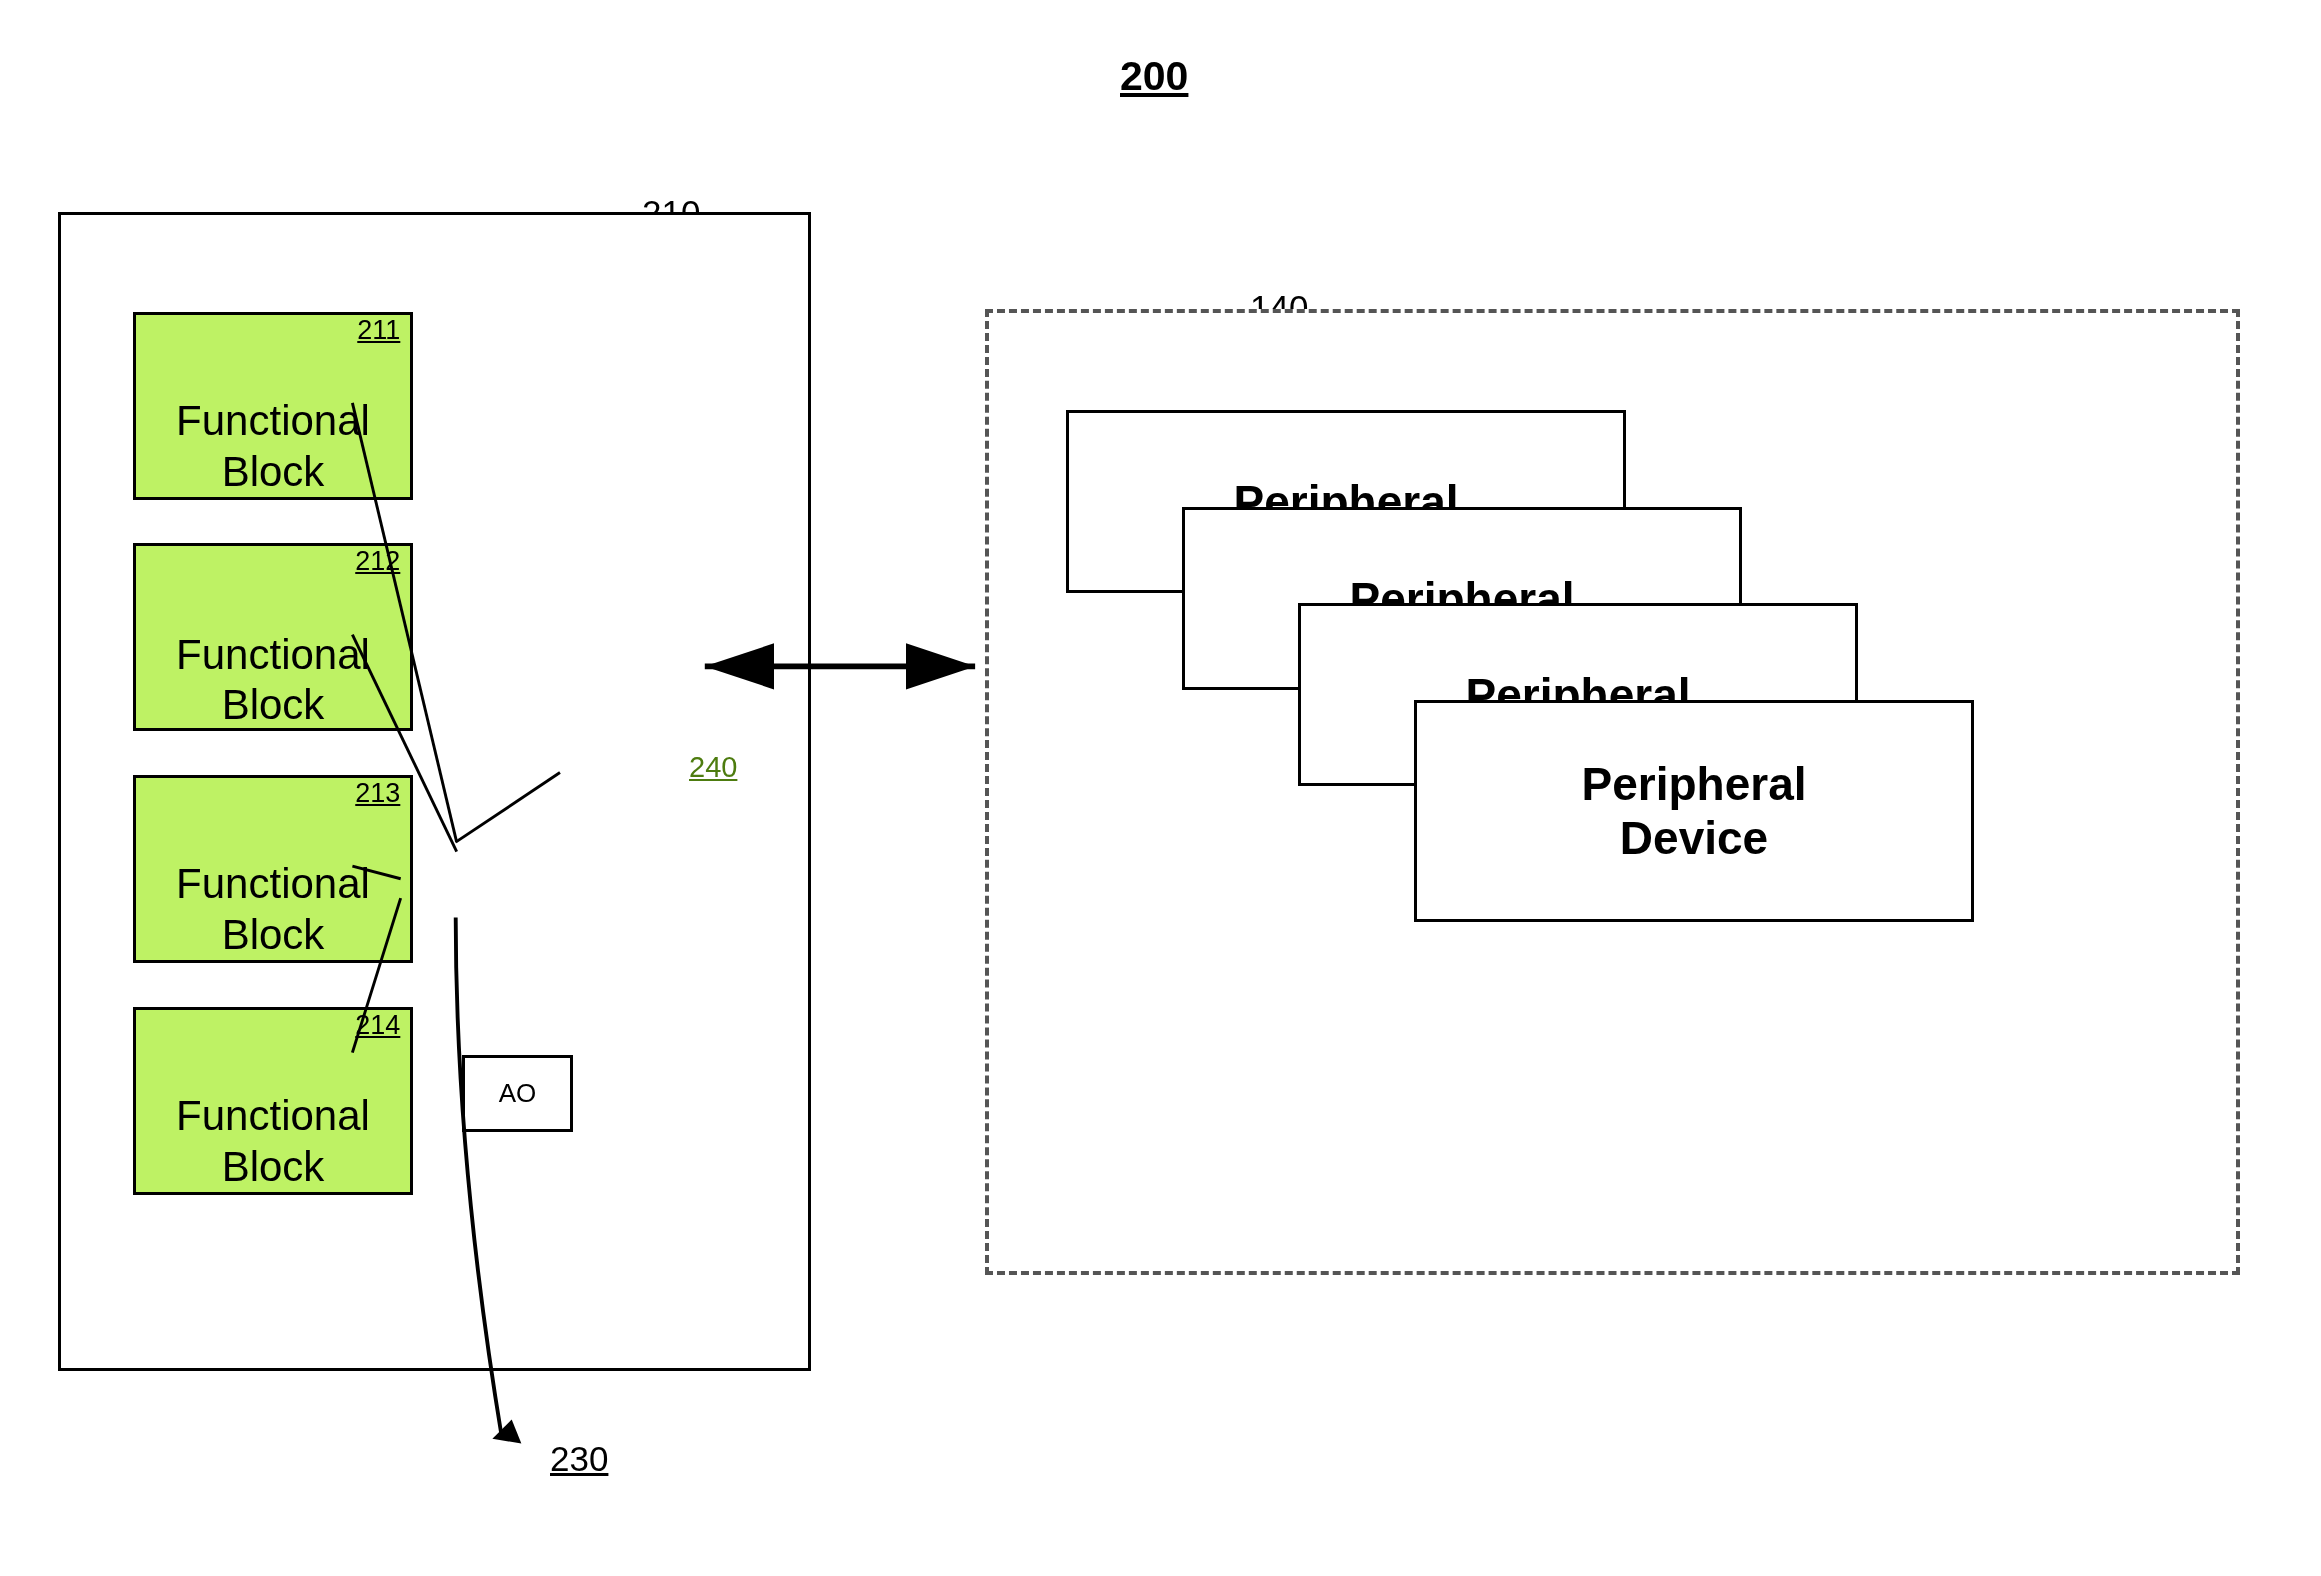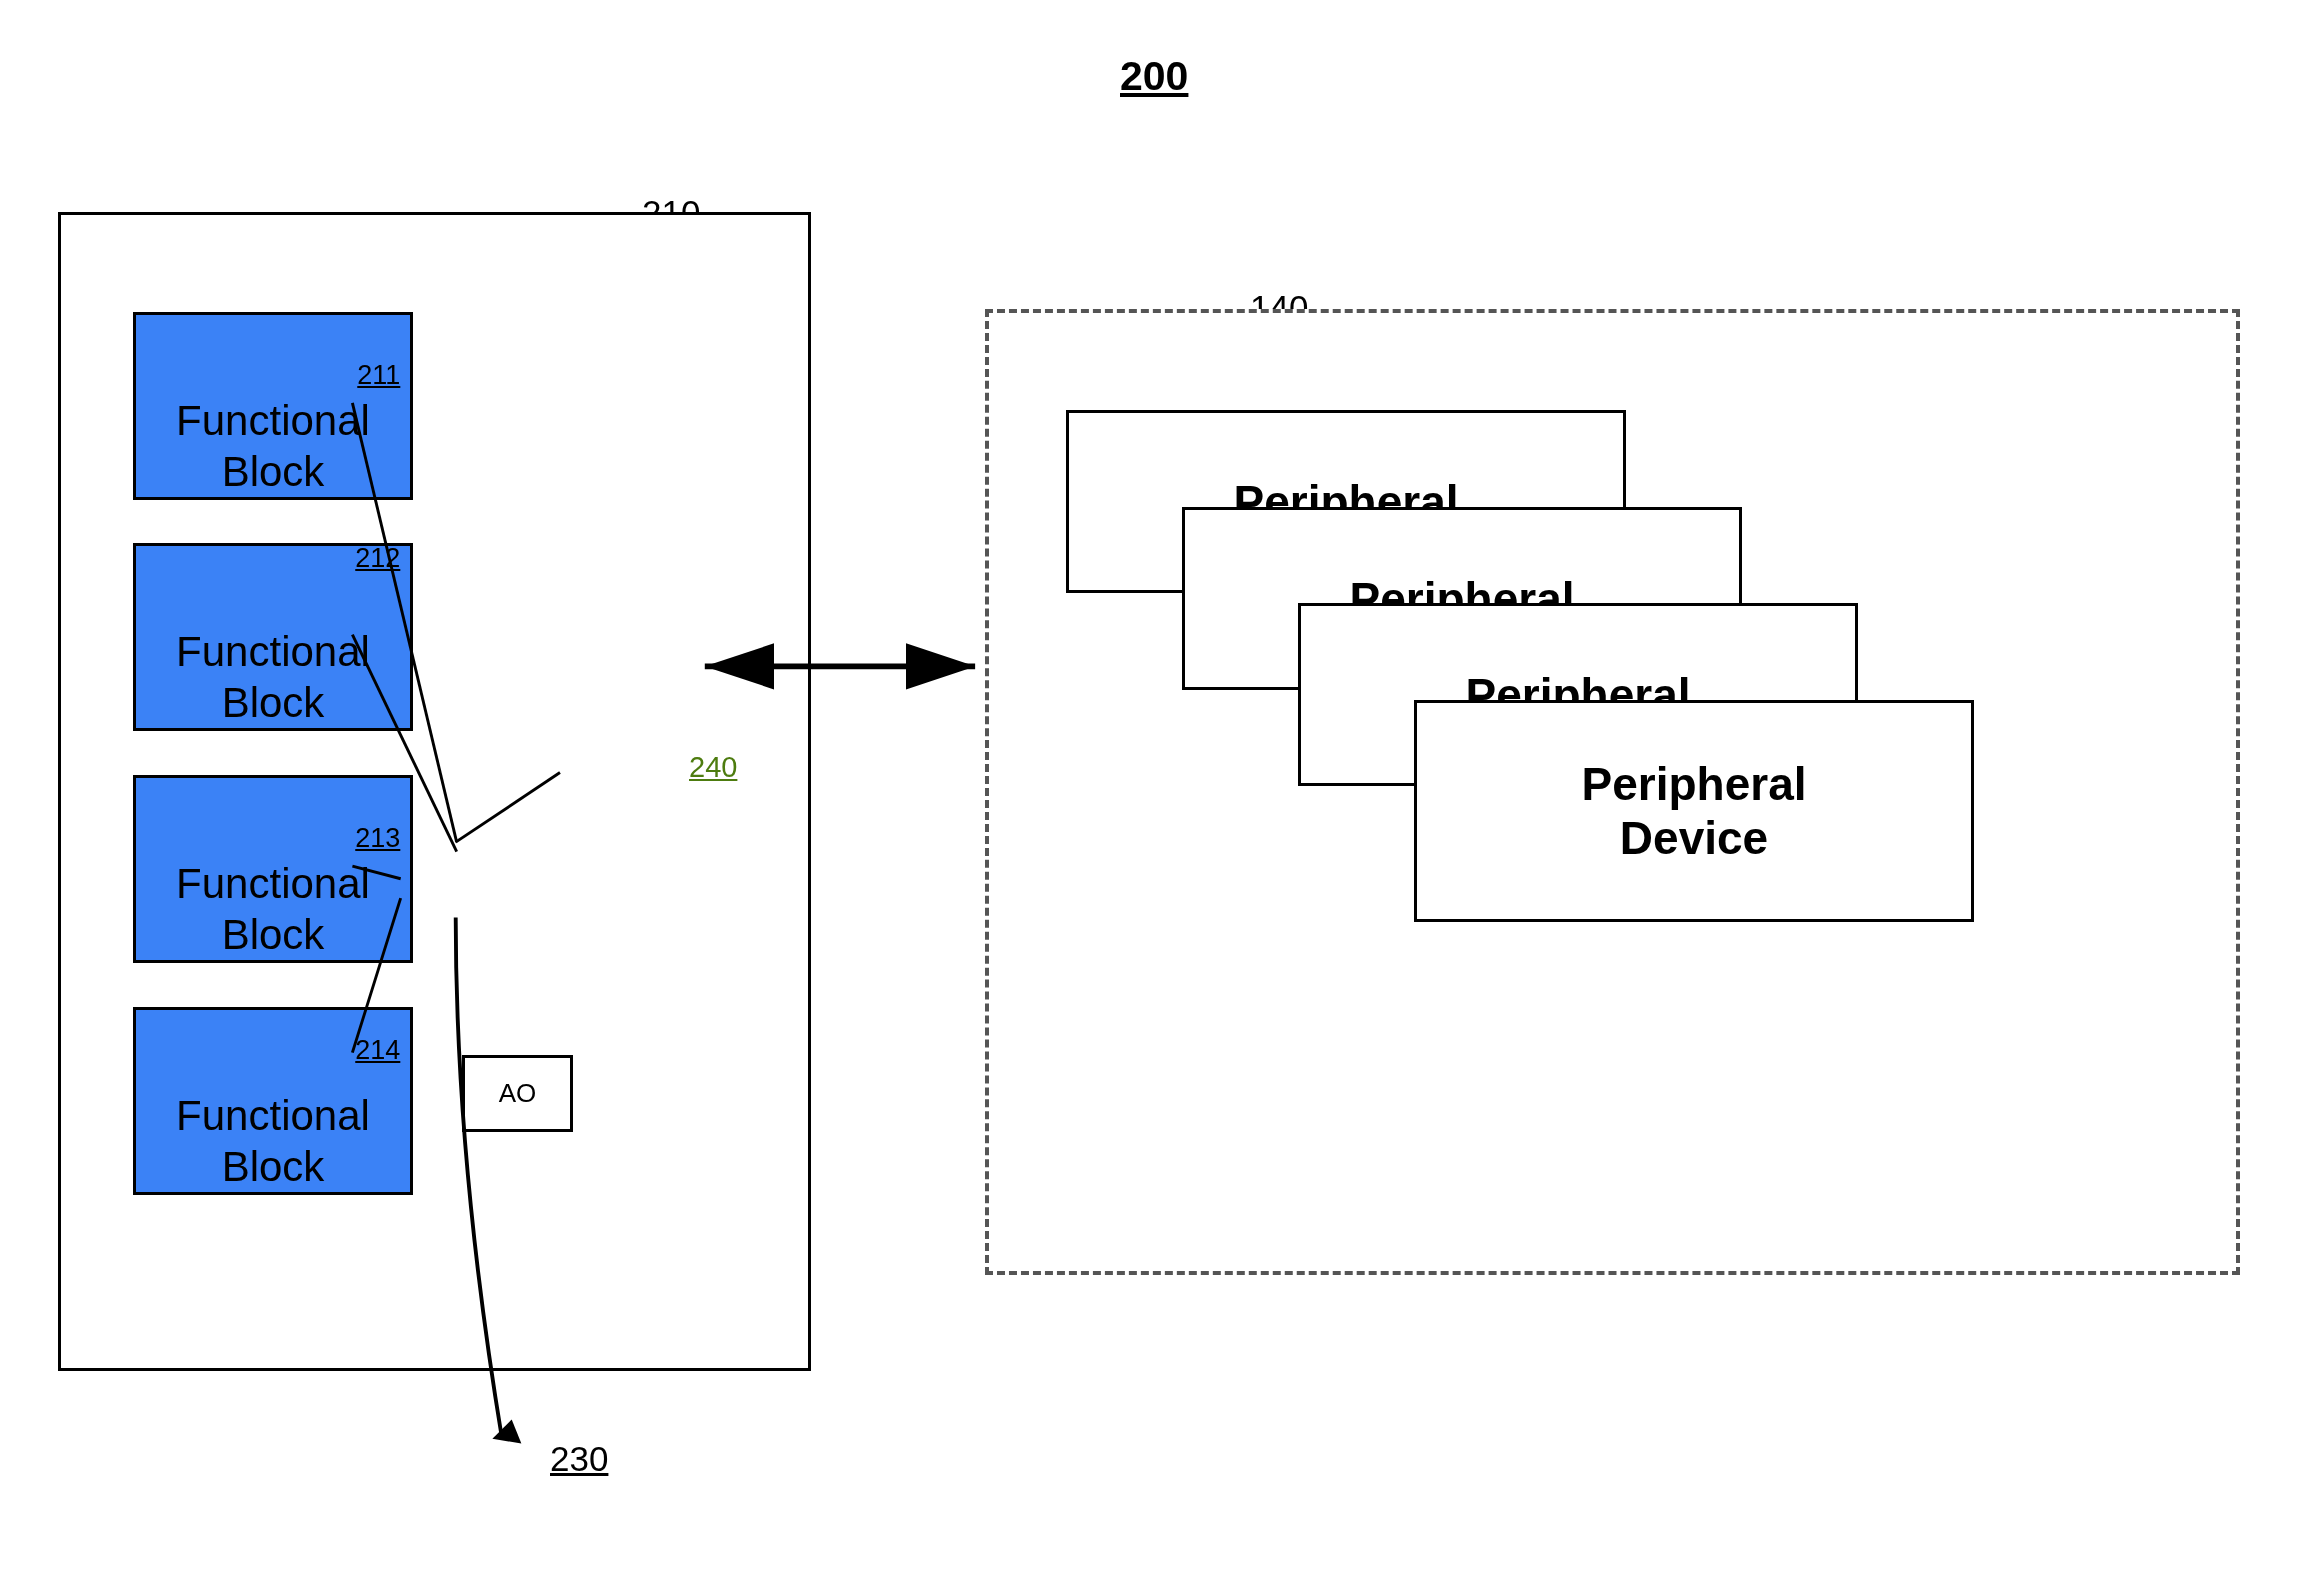--- a/index.html
+++ b/index.html
@@ -50,25 +50,25 @@
       color: #000;
     }
 
     
     .func-block {
       position: absolute;
       left: 72px;
       width: 280px;
       height: 188px;
       border: 3.9px solid #000;
-      background: #3b82f6;
+      background: #bef264;
       display: flex;
       flex-direction: column;
       align-items: center;
-      justify-content: flex-end;
+      justify-content: space-between;
     }
 
     .func-block-label {
       font-size: 27px;
       text-decoration: underline;
       color: #000;
       align-self: flex-end;
       padding-right: 9.7px;
       margin-bottom: 4.8px;
     }

